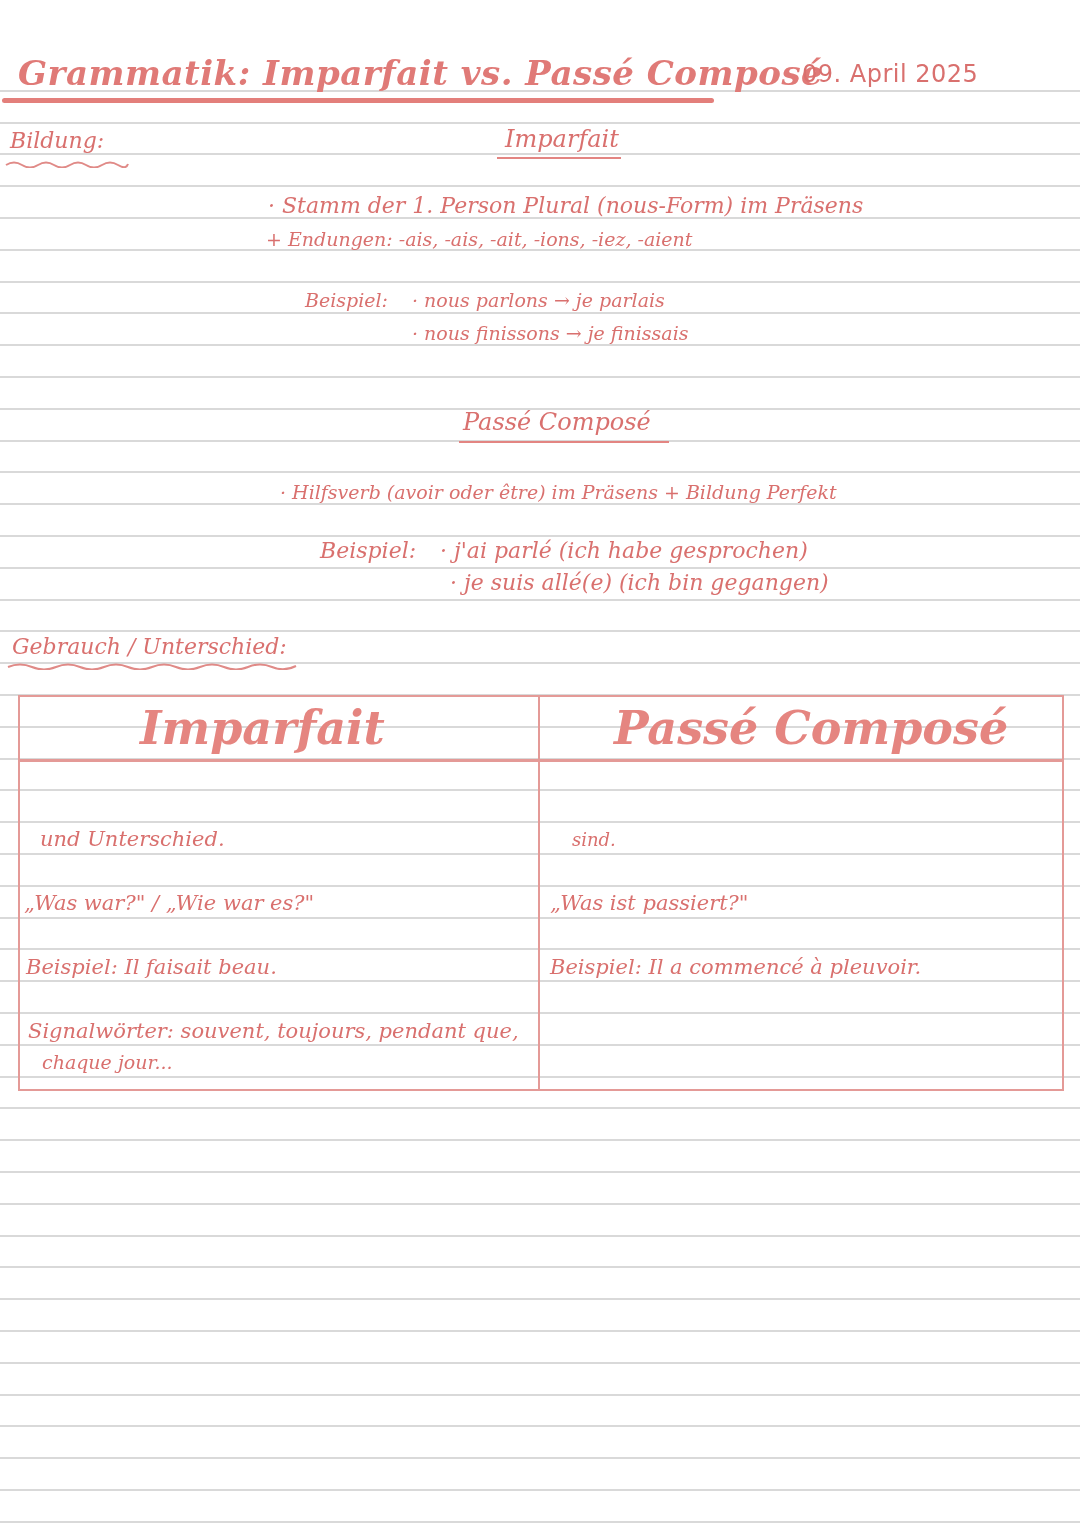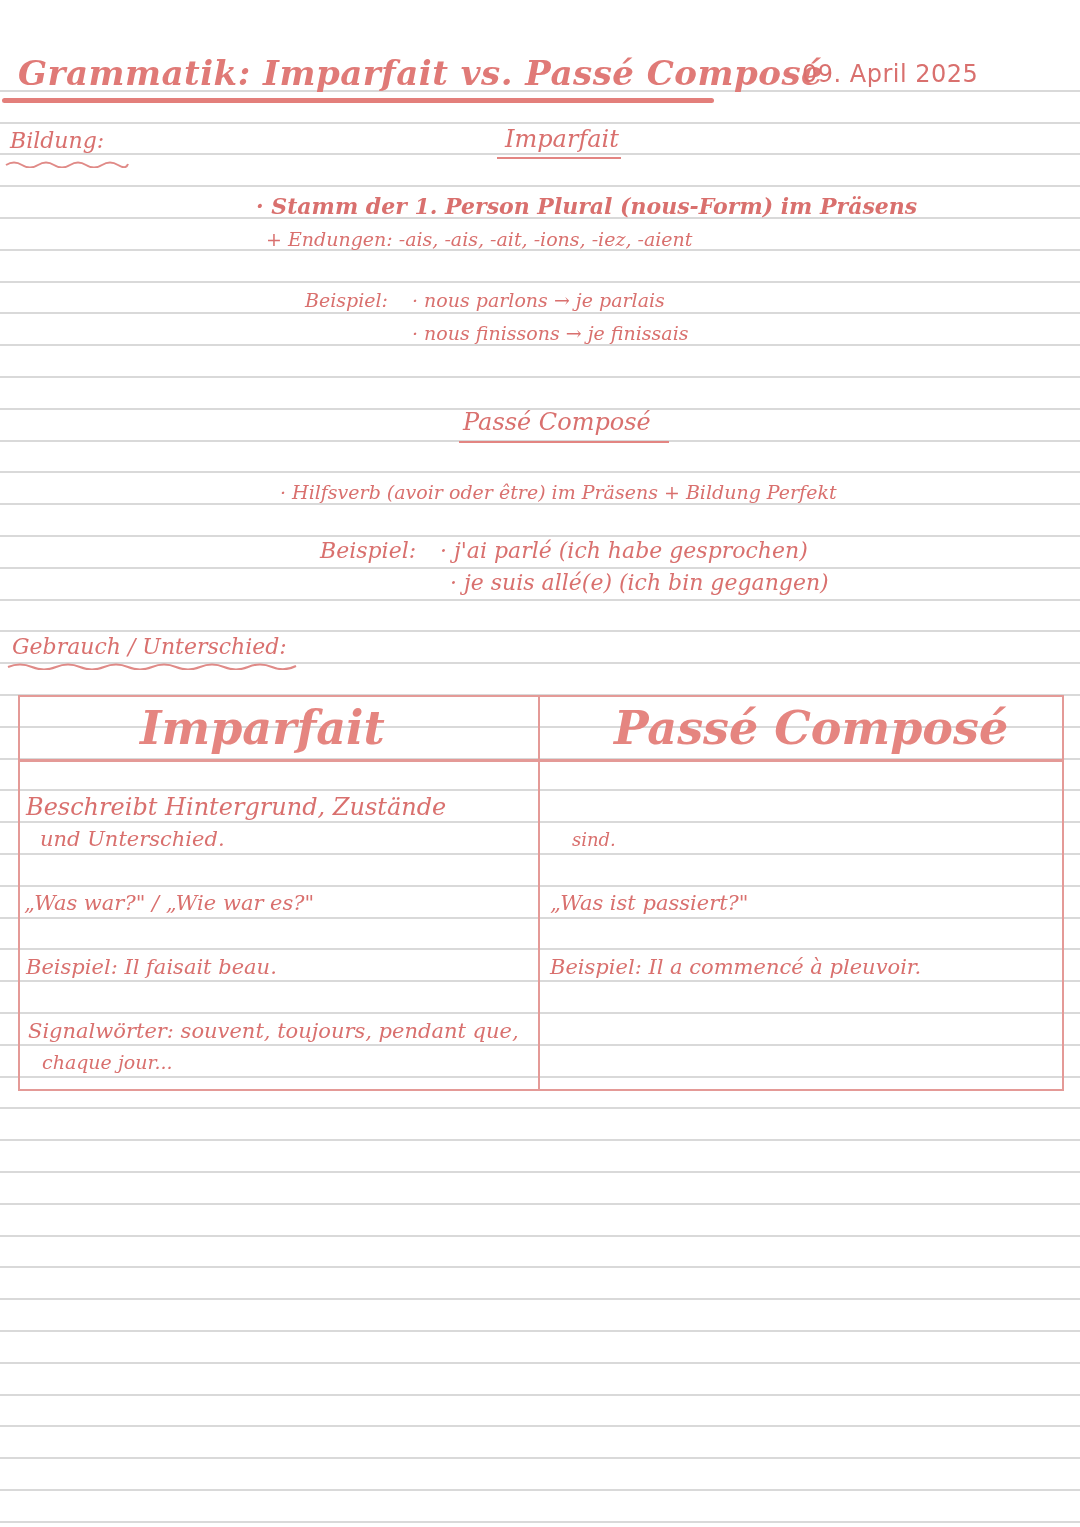--- a/index.html
+++ b/index.html
@@ -78,21 +78,21 @@
 <div class="t date">09. April 2025</div>
 
 <div class="t section-label" style="left:10px; top:130px;">Bildung:</div>
 <svg class="wavy" style="left:4px; top:160px; width:126px;" viewBox="0 0 126 8">
   <path d="M2 5 Q10 0 18 5 T34 5 T50 5 T66 5 T82 5 T98 5 T114 5 T124 4" fill="none" stroke="#e08a87" stroke-width="2"></path>
 </svg>
 
 <div class="t sub-heading" style="left:505px; top:127px;">Imparfait</div>
 <div class="sub-underline" style="left:497px; top:157px; width:124px;"></div>
 
-<div class="t body-line" style="left:256px; top:195px;font-weight:bold;">· Stamm der 1. Person Plural (nous-Form) im Präsens</div>
+<div class="t body-line" style="left:268px; top:195px;">· Stamm der 1. Person Plural (nous-Form) im Präsens</div>
 <div class="t small-line" style="left:266px; top:230px;">+ Endungen: -ais, -ais, -ait, -ions, -iez, -aient</div>
 
 <div class="t small-line" style="left:305px; top:291px;">Beispiel:</div>
 <div class="t small-line" style="left:412px; top:291px;">· nous parlons → je parlais</div>
 <div class="t small-line" style="left:412px; top:324px;">· nous finissons → je finissais</div>
 
 <div class="t sub-heading" style="left:463px; top:410px;">Passé Composé</div>
 <div class="sub-underline" style="left:459px; top:441px; width:210px;"></div>
 
 <div class="t small-line" style="left:280px; top:483px;">· Hilfsverb (avoir oder être) im Präsens + Bildung Perfekt</div>
@@ -106,21 +106,20 @@
   <path d="M2 5 Q14 0 26 5 T50 5 T74 5 T98 5 T122 5 T146 5 T170 5 T194 5 T218 5 T242 5 T266 5 T290 4" fill="none" stroke="#e08a87" stroke-width="2"></path>
 </svg>
 
 <div class="compare-table">
   <div class="col-divider"></div>
   <div class="header-sep"></div>
 
   <div class="t th" style="left:120px; top:8px;">Imparfait</div>
   <div class="t th" style="left:594px; top:8px;">Passé Composé</div>
 
-  <div class="t cell" style="left:6px; top:98px; font-size:24px;">Beschreibt Hintergrund, Zustände</div>
   <div class="t cell" style="left:20px; top:132px;">und Unterschied.</div>
   <div class="t cell" style="left:552px; top:134px; font-size:18px;">sind.</div>
 
   <div class="t cell" style="left:4px; top:196px;">„Was war?" / „Wie war es?"</div>
   <div class="t cell" style="left:530px; top:196px;">„Was ist passiert?"</div>
 
   <div class="t cell" style="left:6px; top:260px;">Beispiel: Il faisait beau.</div>
   <div class="t cell" style="left:8px; top:324px;">Signalwörter: souvent, toujours, pendant que,</div>
 
   <div class="t cell" style="left:530px; top:260px;">Beispiel: Il a commencé à pleuvoir.</div>

